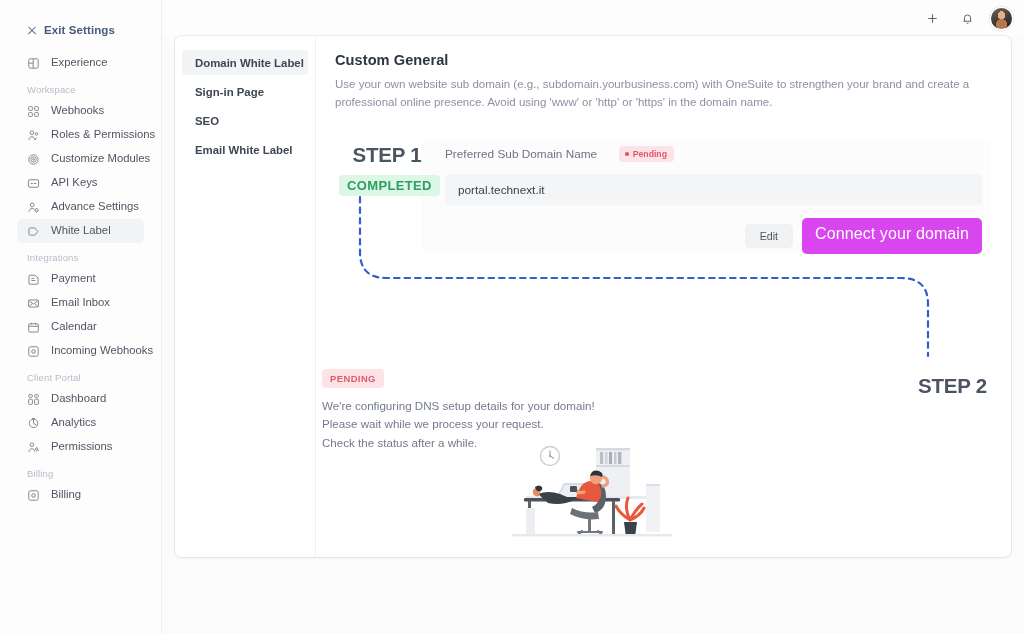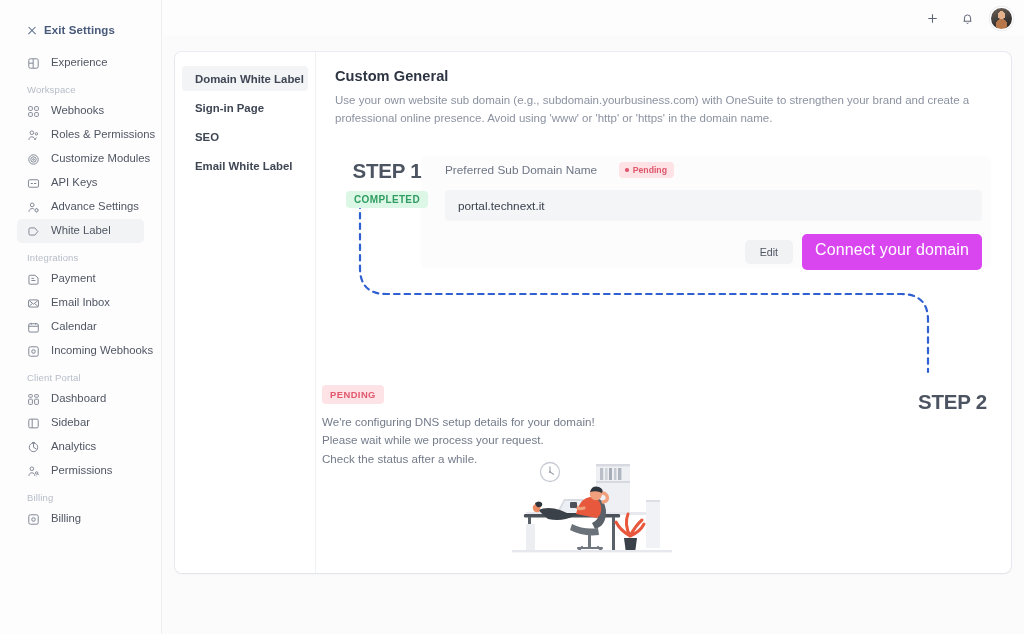--- a/index.html
+++ b/index.html
@@ -115,21 +115,21 @@
       radial-gradient(circle at 50% 78%, #b8774a 0 28%, transparent 29%),
       radial-gradient(circle at 50% 34%, #e3b28c 0 22%, transparent 23%),
       linear-gradient(160deg, #6f6257 0%, #3d3a38 55%, #221f1d 100%);
     box-shadow: 0 0 0 1.5px #ffffff, 0 0 0 2.2px #e6e8eb;
     overflow: hidden;
   }
 
   
   .card {
     position: absolute;
-    left: 13px; top: 52px;
+    left: 13px; top: 36px;
     width: 836px; height: 521px;
     background: #ffffff;
     border-radius: 7px;
     box-shadow: 0 1px 3px rgba(22,30,48,.05), 0 0 0 1px rgba(230,233,238,.85);
     display: flex;
     overflow: hidden;
   }
 
   
   .subnav {
@@ -189,21 +189,21 @@
   }
   .step1-col {
     position: absolute; left: 4px; top: 5px;
     width: 96px; text-align: center;
   }
   .badge-completed {
     display: inline-block;
     margin-top: 9px;
     background: #ddf7e6;
     color: #2f9d62;
-    font-size: 10px; font-weight: bold;
+    font-size: 13px; font-weight: bold;
     letter-spacing: .35px;
     padding: 3.5px 8px 3px 8px;
     border-radius: 4px;
   }
 
   .field-col {
     position: absolute; left: 110px; top: 6px; right: 0;
   }
   .field-head {
     display: flex; align-items: center; gap: 22px;
@@ -437,29 +437,20 @@
           <svg viewBox="0 0 16 16" fill="none" stroke="currentColor" stroke-width="1.2">
             <rect x="2" y="2" width="4.6" height="3.2" rx="1"></rect>
               <rect x="9.4" y="2" width="4.6" height="3.2" rx="1"></rect>
             <rect x="2" y="7.6" width="4.6" height="6.4" rx="1"></rect>
               <rect x="9.4" y="7.6" width="4.6" height="6.4" rx="1"></rect>
           </svg>
         </span>
         <span class="nav-label">Dashboard</span>
       </div>
 
-      <div class="nav-item">
-        <span class="ico">
-          <svg viewBox="0 0 16 16" fill="none" stroke="currentColor" stroke-width="1.2">
-            <rect x="2.2" y="2.6" width="11.6" height="10.8" rx="1.6"></rect>
-              <path d="M6.4 2.6v10.8"></path>
-          </svg>
-        </span>
-        <span class="nav-label">Sidebar</span>
-      </div>
 
       <div class="nav-item">
         <span class="ico">
           <svg viewBox="0 0 16 16" fill="none" stroke="currentColor" stroke-width="1.2">
             <path d="M8 2.6c3 0 5.2 2.2 5.2 5.1 0 3-2.3 5.4-5.2 5.4S2.8 10.7 2.8 7.7C2.8 4.8 5 2.6 8 2.6z"></path>
             <path d="M8 2.6v5.1l3.6 2.2M6.1 1.8h3.8"></path>
           </svg>
         </span>
         <span class="nav-label">Analytics</span>
       </div>

